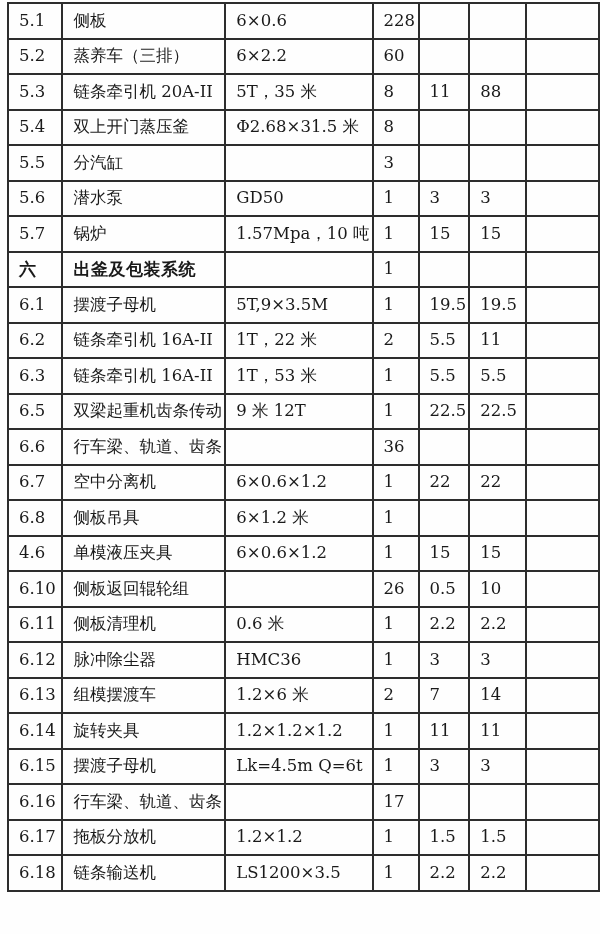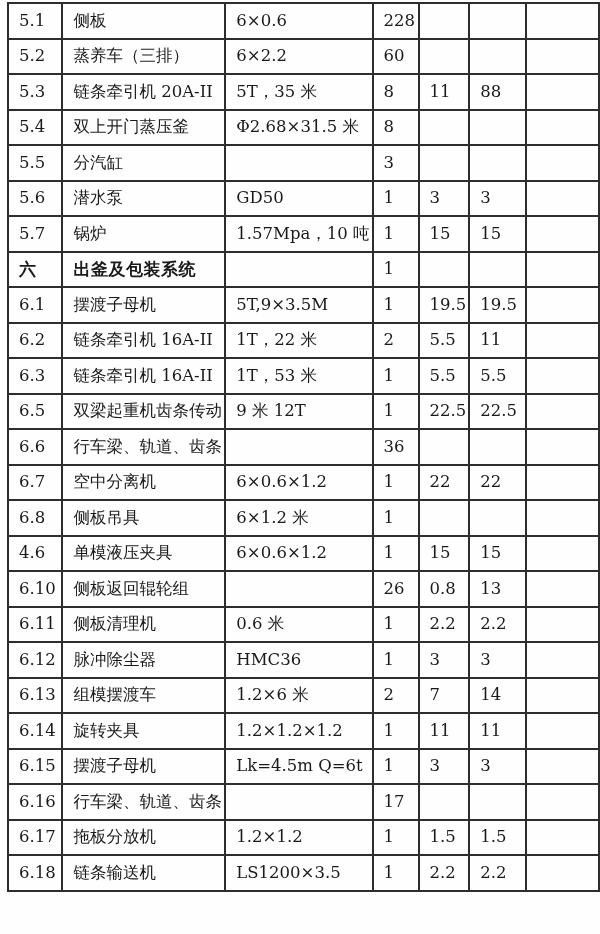--- a/index.html
+++ b/index.html
@@ -209,22 +209,22 @@
           <td class="c3">1</td>
           <td class="c4">15</td>
           <td class="c5">15</td>
           <td class="c6"></td>
         </tr>
         <tr>
           <td class="c0">6.10</td>
           <td class="c1">侧板返回辊轮组</td>
           <td class="c2"></td>
           <td class="c3">26</td>
-          <td class="c4">0.8</td>
-          <td class="c5">13</td>
+          <td class="c4">0.5</td>
+          <td class="c5">10</td>
           <td class="c6"></td>
         </tr>
         <tr>
           <td class="c0">6.11</td>
           <td class="c1">侧板清理机</td>
           <td class="c2">0.6 米</td>
           <td class="c3">1</td>
           <td class="c4">2.2</td>
           <td class="c5">2.2</td>
           <td class="c6"></td>

